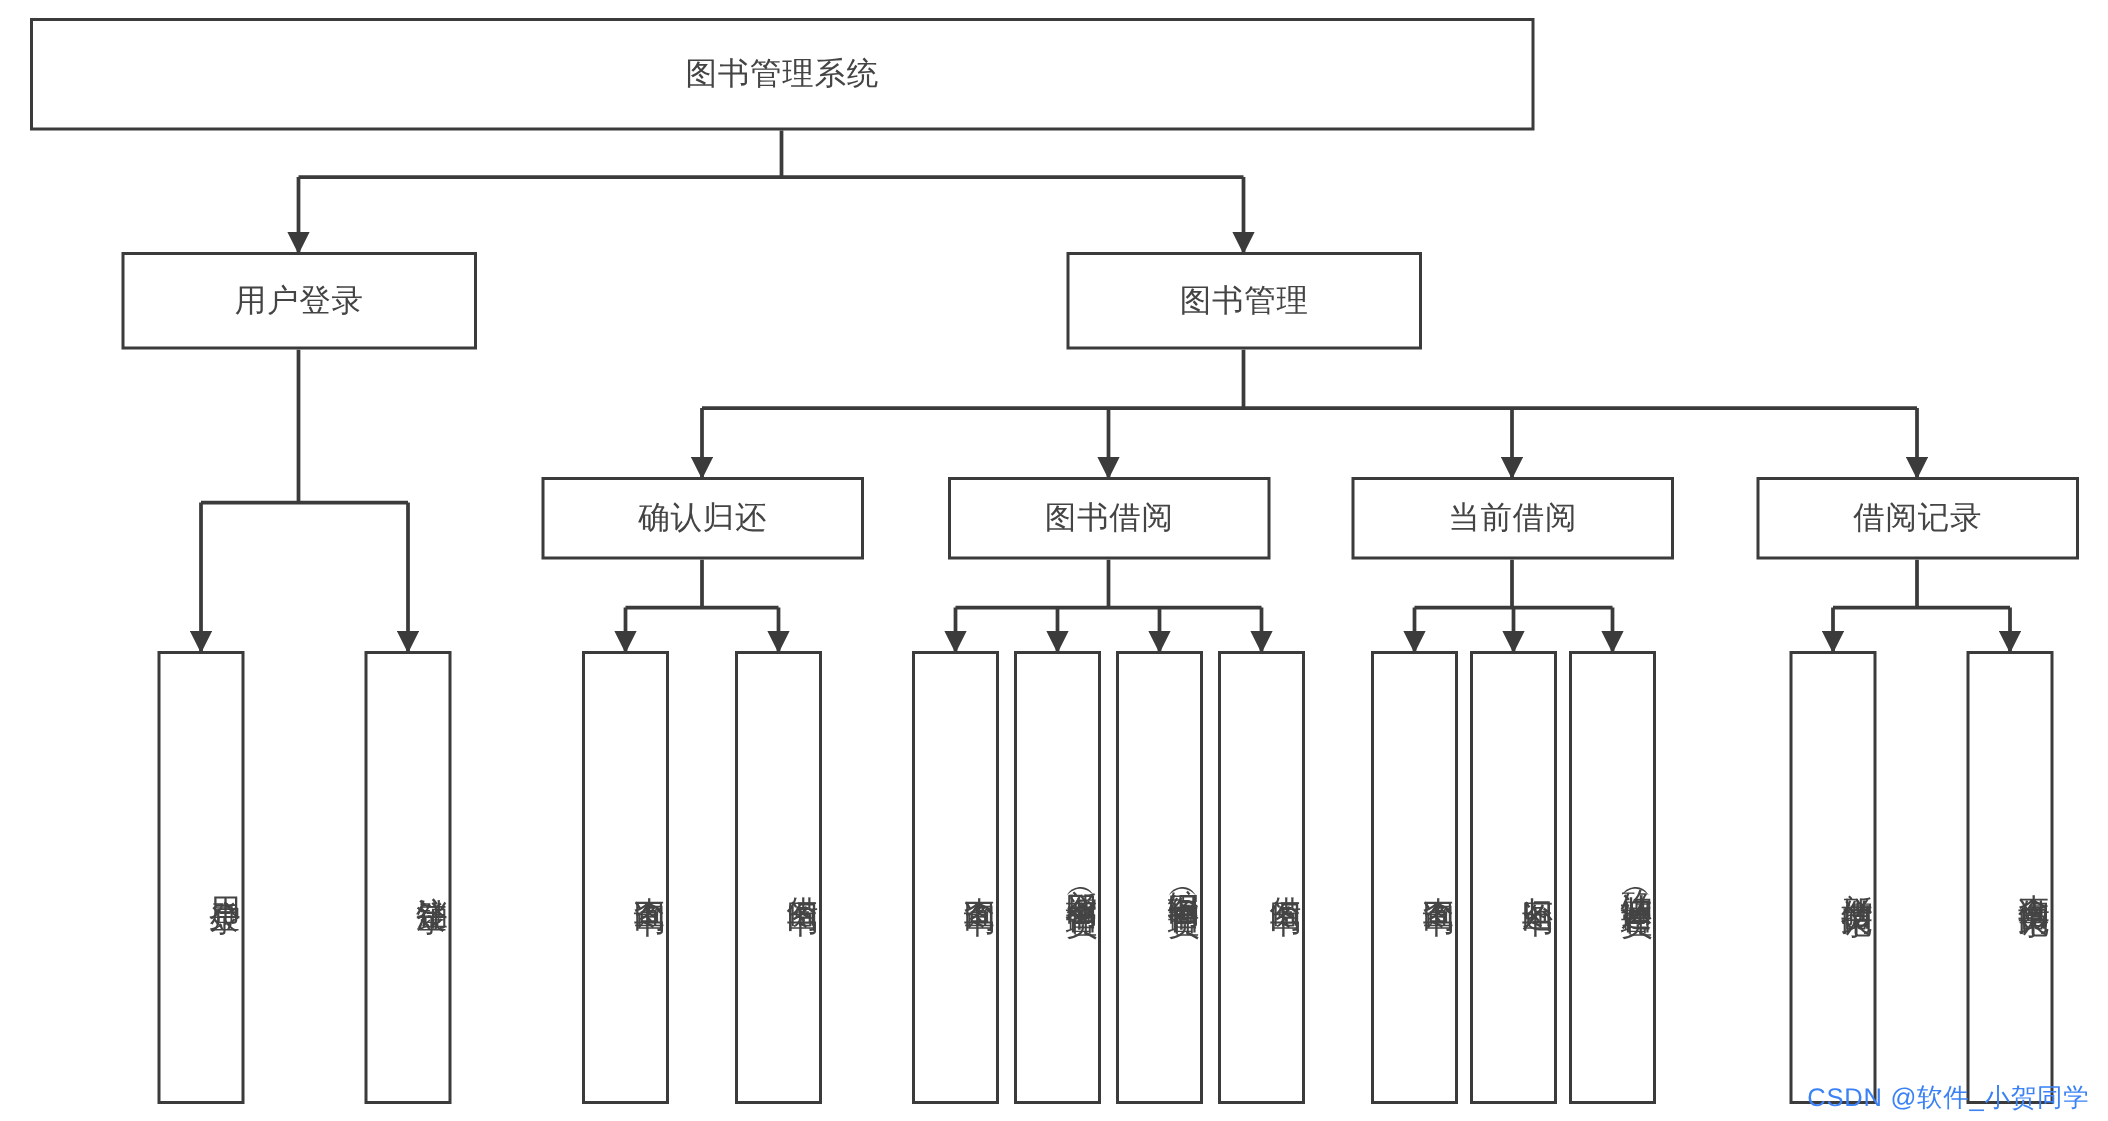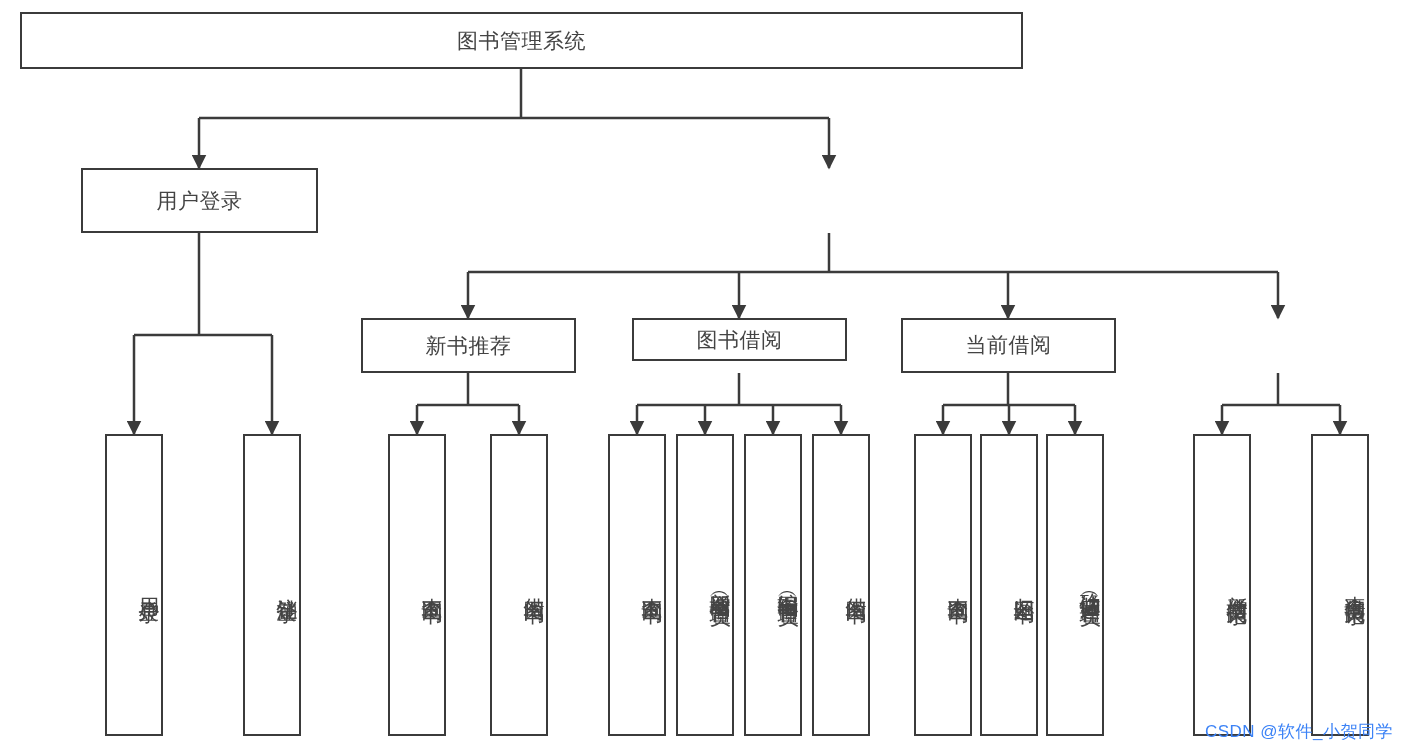--- a/index.html
+++ b/index.html
@@ -121,37 +121,43 @@
       <path d="M 1009 405 L 1009 434" marker-end="url(#arrow)"></path>
       <path d="M 1075 405 L 1075 434" marker-end="url(#arrow)"></path>
 
       <path d="M 1278 373 L 1278 405"></path>
       <path d="M 1222 405 L 1340 405"></path>
       <path d="M 1222 405 L 1222 434" marker-end="url(#arrow)"></path>
       <path d="M 1340 405 L 1340 434" marker-end="url(#arrow)"></path>
     </g>
   </svg>
 
-  <div class="node horiz" style="left:20px; top:12px; width:1003px; height:57px;">
+  <div class="node horiz" style="left:20px; top:12px; width:1003px; height:75px;">
     <span class="node-label">图书管理系统</span>
   </div>
 
   <div class="node horiz" style="left:81px; top:168px; width:237px; height:65px;">
     <span class="node-label">用户登录</span>
   </div>
+  <div class="node horiz" style="left:711px; top:168px; width:237px; height:65px;">
+    <span class="node-label">图书管理</span>
+  </div>
 
   <div class="node horiz" style="left:361px; top:318px; width:215px; height:55px;">
-    <span class="node-label">新书推荐</span>
-  </div>
-  <div class="node horiz" style="left:632px; top:318px; width:215px; height:43px;">
+    <span class="node-label">确认归还</span>
+  </div>
+  <div class="node horiz" style="left:632px; top:318px; width:215px; height:55px;">
     <span class="node-label">图书借阅</span>
   </div>
   <div class="node horiz" style="left:901px; top:318px; width:215px; height:55px;font-family:Liberation Serif, serif;">
     <span class="node-label">当前借阅</span>
   </div>
+  <div class="node horiz" style="left:1171px; top:318px; width:215px; height:55px;">
+    <span class="node-label">借阅记录</span>
+  </div>
 
   <div class="node vert" style="left:105px; top:434px; width:58px; height:302px;">
     <span class="node-label">用户登录</span>
   </div>
   <div class="node vert" style="left:243px; top:434px; width:58px; height:302px;">
     <span class="node-label">注销登录</span>
   </div>
 
   <div class="node vert" style="left:388px; top:434px; width:58px; height:302px;">
     <span class="node-label">查询图书</span>

